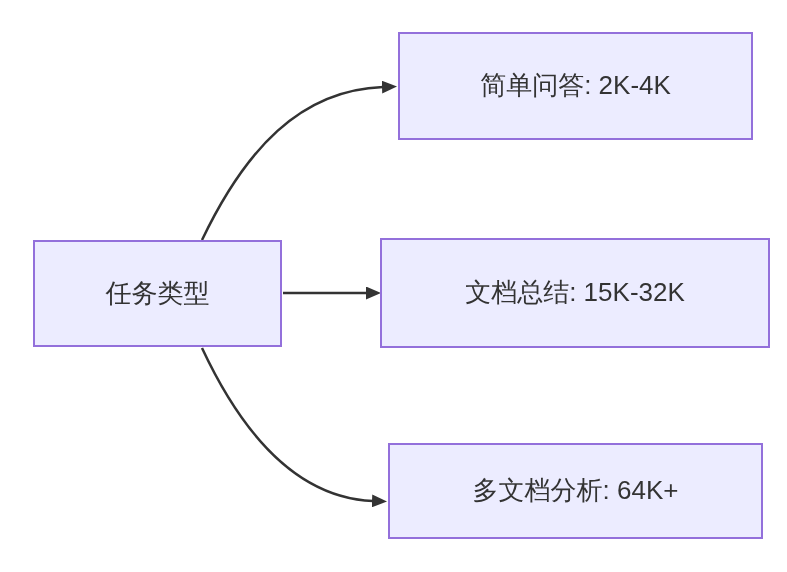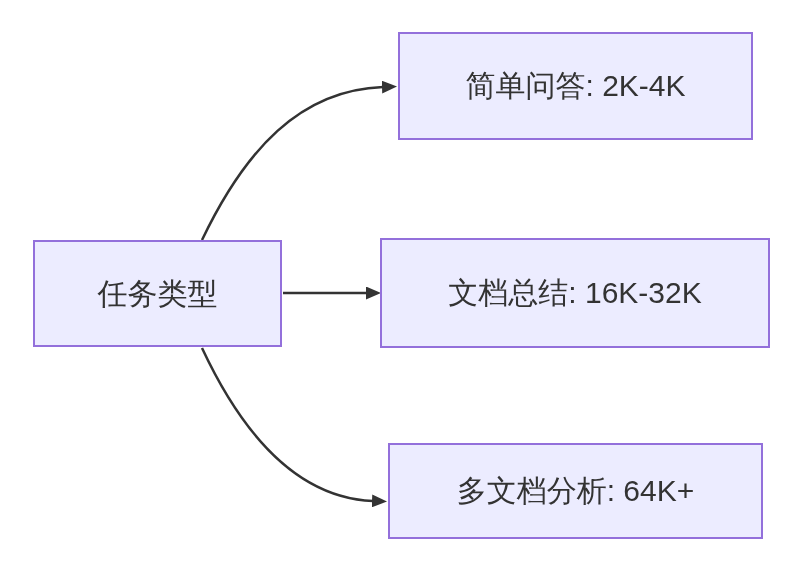--- a/index.html
+++ b/index.html
@@ -26,21 +26,21 @@
     fill: none;
     stroke-width: 2.5;
   }
   .node {
     position: absolute;
     box-sizing: border-box;
     border: 2.5px solid;
     display: flex;
     align-items: center;
     justify-content: center;
-    font-size: 30px;
+    font-size: 26px;
     line-height: 1.2;
     white-space: nowrap;
   }
   .node-label {
     display: block;
     text-align: center;
   }
 </style>
 </head>
 <body>
@@ -60,20 +60,20 @@
 
   <div class="node" style="left: 33px; top: 240px; width: 249px; height: 107px; background: rgb(236, 236, 255); border-color: rgb(147, 112, 219); color: rgb(51, 51, 51);">
     <span class="node-label">任务类型</span>
   </div>
 
   <div class="node" style="left: 398px; top: 32px; width: 355px; height: 108px; background: rgb(236, 236, 255); border-color: rgb(147, 112, 219); color: rgb(51, 51, 51);">
     <span class="node-label">简单问答: 2K-4K</span>
   </div>
 
   <div class="node" style="left: 380px; top: 238px; width: 390px; height: 110px; background: rgb(236, 236, 255); border-color: rgb(147, 112, 219); color: rgb(51, 51, 51);">
-    <span class="node-label">文档总结: 16K-32K</span>
+    <span class="node-label">文档总结: 15K-32K</span>
   </div>
 
   <div class="node" style="left: 388px; top: 443px; width: 375px; height: 96px; background: rgb(236, 236, 255); border-color: rgb(147, 112, 219); color: rgb(51, 51, 51);">
     <span class="node-label">多文档分析: 64K+</span>
   </div>
 
 </div>
 
 </body></html>

